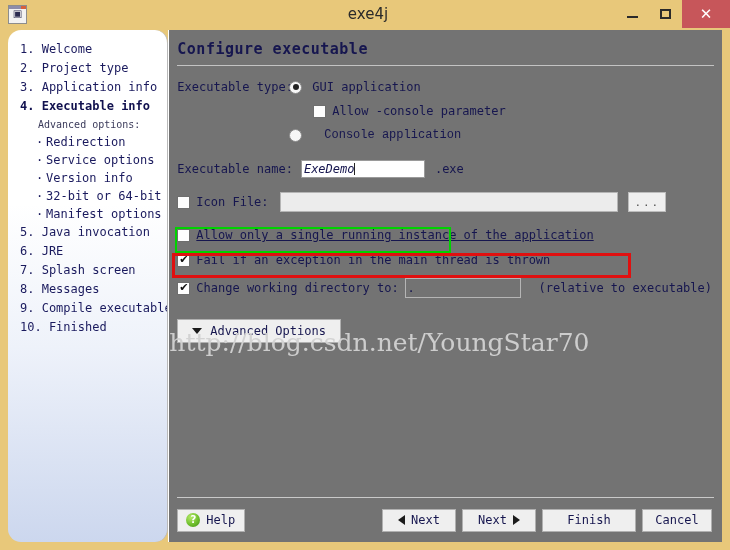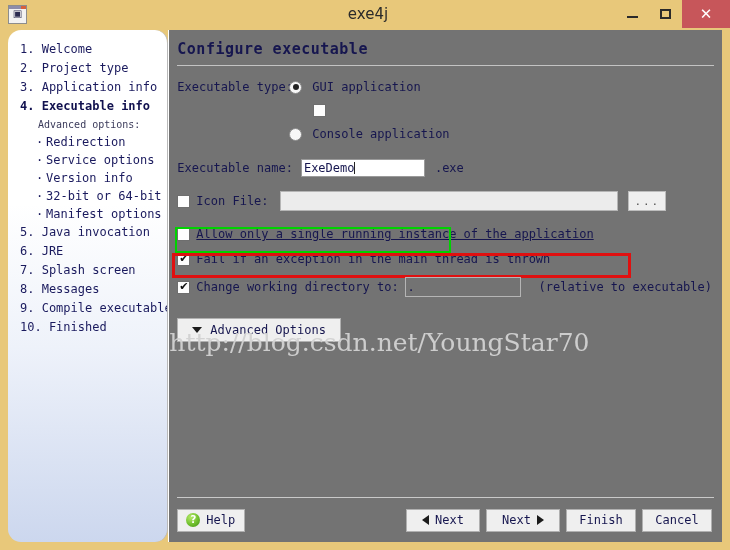--- a/index.html
+++ b/index.html
@@ -169,21 +169,21 @@
   .help-icon{
     width:14px;height:14px;border-radius:50%;
     background:radial-gradient(circle at 35% 30%,#b5e86a 0%,#6fbf2c 55%,#3f8a16 100%);
     color:#ffffff;font-size:10px;font-weight:bold;line-height:14px;text-align:center;
     font-family:"DejaVu Sans",sans-serif;flex:none;
   }
   .spacer{flex:1;}
   .nav-btns{display:flex;gap:6px;}
   .btn.back{width:74px;}
   .btn.next{width:74px;}
-  .btn.finish{width:70px;}
+  .btn.finish{width:94px;}
   .btn.cancel{width:70px;}
   .tri-left{width:0;height:0;border-top:5px solid transparent;border-bottom:5px solid transparent;border-right:7px solid #1b1b1b;}
   .tri-right{width:0;height:0;border-top:5px solid transparent;border-bottom:5px solid transparent;border-left:7px solid #1b1b1b;}
 
   
   .wm-url{
     position:absolute;left:0px;top:262px;
     font-family:"DejaVu Serif","Liberation Serif",serif;
     font-size:25px;color:#d2d2d2;white-space:nowrap;
     pointer-events:none;z-index:5;opacity:.95;
@@ -250,31 +250,32 @@
         <div class="row" style="margin-top:2px;">
           <div class="lbl" style="width:112px;">Executable type:</div>
           <div class="radio on">
               <span class="dot"></span>
             </div>
           <div class="lbl" style="margin-left:10px;">GUI application</div>
         </div>
 
         <div class="row" style="margin-top:10px;margin-left:136px;">
           <div class="cbx"></div>
+          <div class="lbl" style="margin-left:6px;">Allow -console parameter</div>
         </div>
 
         <div class="row" style="margin-top:10px;margin-left:112px;">
           <div class="radio"></div>
-          <div class="lbl" style="margin-left:10px;">Console application</div>
+          <div class="lbl" style="margin-left:22px;font-family:Liberation Mono, monospace;">Console application</div>
         </div>
 
 
         <div class="row" style="margin-top:18px;position:relative;">
           <div class="lbl">Executable name:</div>
-          <div class="tf" style="width:124px;margin-left:8px;">
+          <div class="tf" style="width:124px;margin-left:8px;font-style:italic;">
             <span>ExeDemo</span>
               <span class="caret"></span>
           </div>
           <div class="lbl" style="margin-left:10px;">.exe</div>
         </div>
 
         <div class="row" style="margin-top:14px;position:relative;">
           <div class="cbx"></div>
           <div class="lbl" style="margin-left:6px;width:84px;">Icon File:</div>
           <div class="tf ro" style="width:338px;height:20px;">

